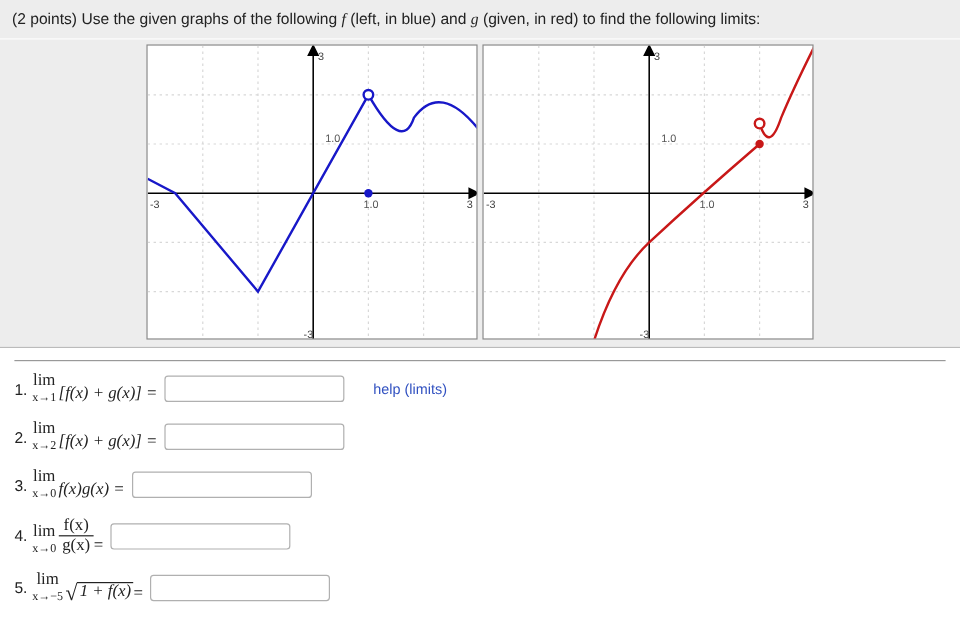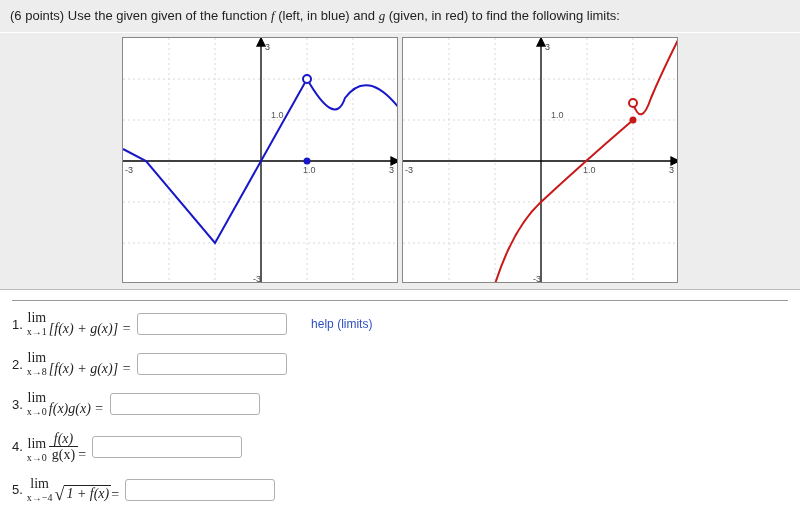--- a/index.html
+++ b/index.html
@@ -76,38 +76,38 @@
     font-size: 12px;
     cursor: pointer;
     text-align: right;
   }
   .frac {
     display: inline-block;
     text-align: center;
     vertical-align: middle;
     line-height: 1.1;
   }
-  .frac .fnum { display:block; padding: 0 3px; font-style: italic; }
+  .frac .fnum { display:block; padding: 0 3px; }
   .frac .fden { display:block; border-top:1px solid #222; padding:0 3px; }
   .sqrt {
     display:inline-flex; align-items:center;
   }
   .sqrt .rad { font-size:18px; line-height:1; }
   .sqrt .radicand {
     border-top:1px solid #222;
     padding: 0 2px;
   }
   svg { display:block; }
 </style>
 </head>
 <body>
 
 <div class="problem-header">
-  <span>(6 points)</span>
-  <span>Use the given given of the function</span>
+  <span>(2 points)</span>
+  <span>Use the given graphs of the following</span>
   <span class="fn">f</span>
   <span>(left, in blue) and</span>
   <span class="fn">g</span>
   <span>(given, in red) to find the following limits:</span>
 </div>
 
 <div class="graphs-wrap">
 
   
   <div class="graph-box">
@@ -196,21 +196,21 @@
     </span>
     <input type="text" style="width: 150px;">
     <a class="help-link">help (limits)</a>
   </div>
 
   <div class="row">
     <span class="num">2.</span>
     <span class="math">
       <span class="lim">
         <span class="top">lim</span>
-        <span class="bot">x→8</span>
+        <span class="bot">x→2</span>
       </span>
       <span style="font-style:italic;">[f(x) + g(x)] =</span>
     </span>
     <input type="text" style="width: 150px;">
   </div>
 
   <div class="row">
     <span class="num">3.</span>
     <span class="math">
       <span class="lim">
@@ -236,21 +236,21 @@
       <span> =</span>
     </span>
     <input type="text" style="width: 150px;">
   </div>
 
   <div class="row" style="margin-bottom:4px;">
     <span class="num">5.</span>
     <span class="math">
       <span class="lim">
         <span class="top">lim</span>
-        <span class="bot">x→−4</span>
+        <span class="bot">x→−5</span>
       </span>
       <span class="sqrt">
         <span class="rad">√</span>
         <span class="radicand" style="font-style:italic;">1 + f(x)</span>
       </span>
       <span> =</span>
     </span>
     <input type="text" style="width: 150px;">
   </div>
 

